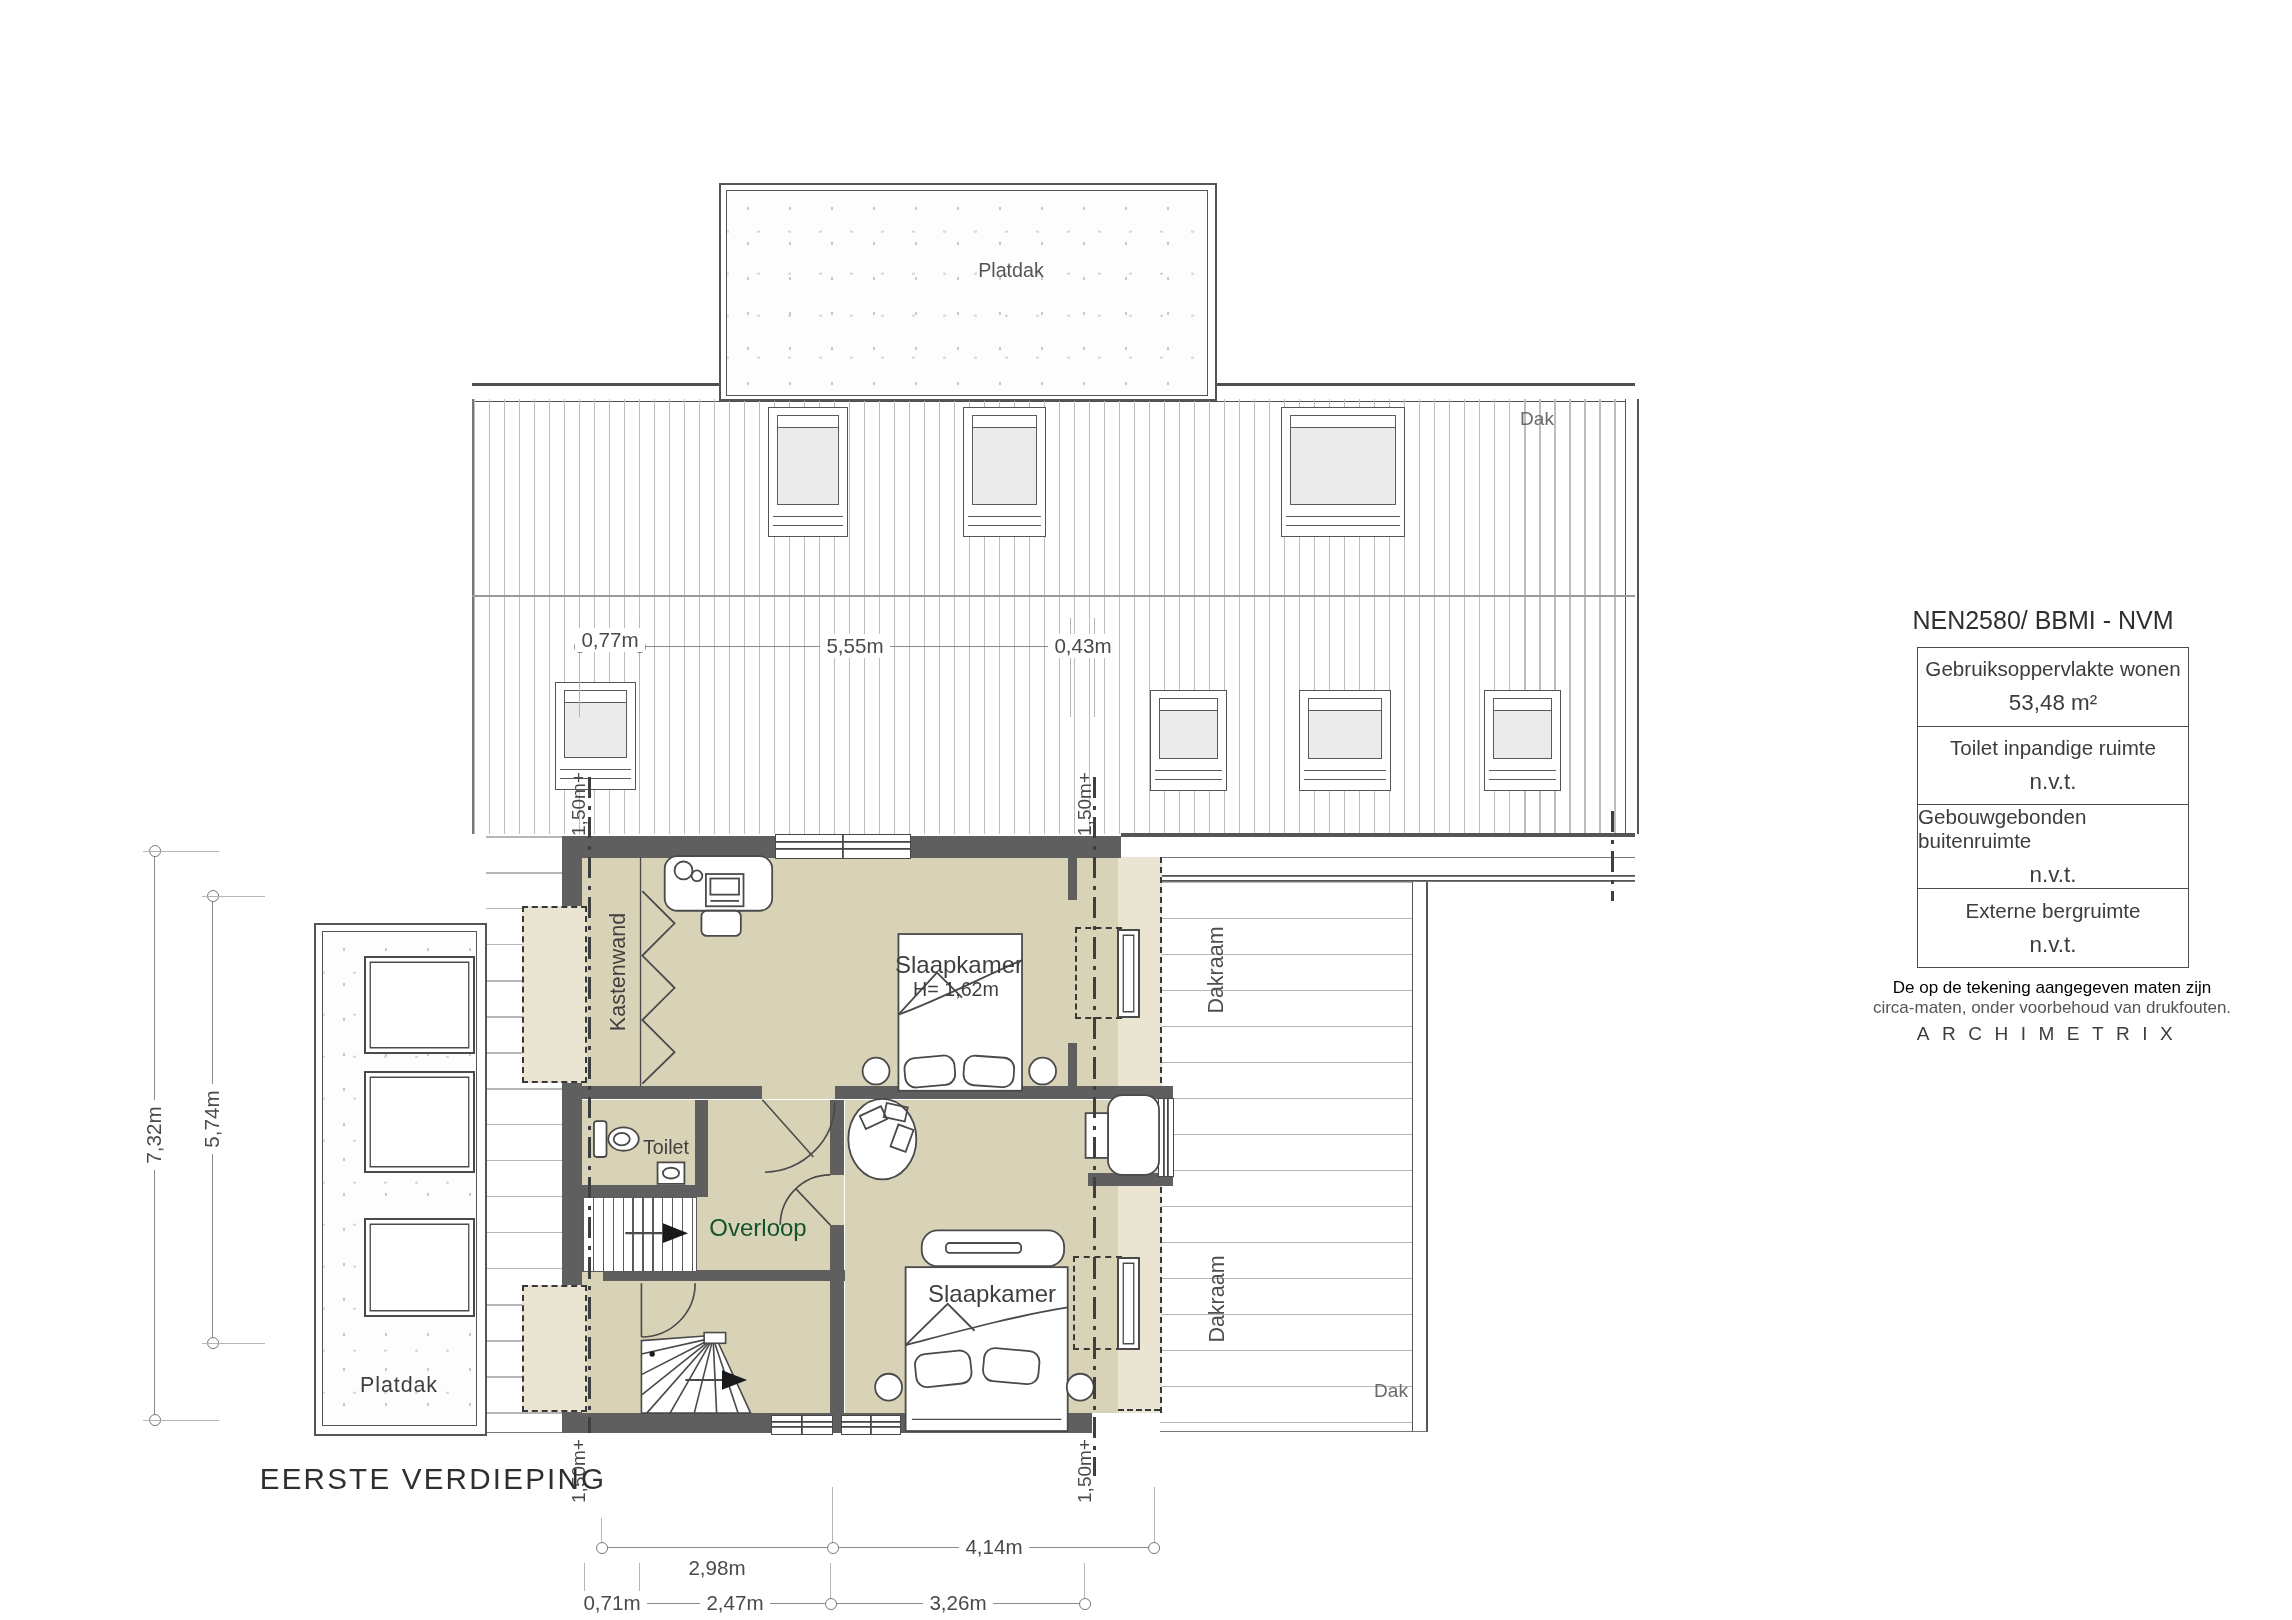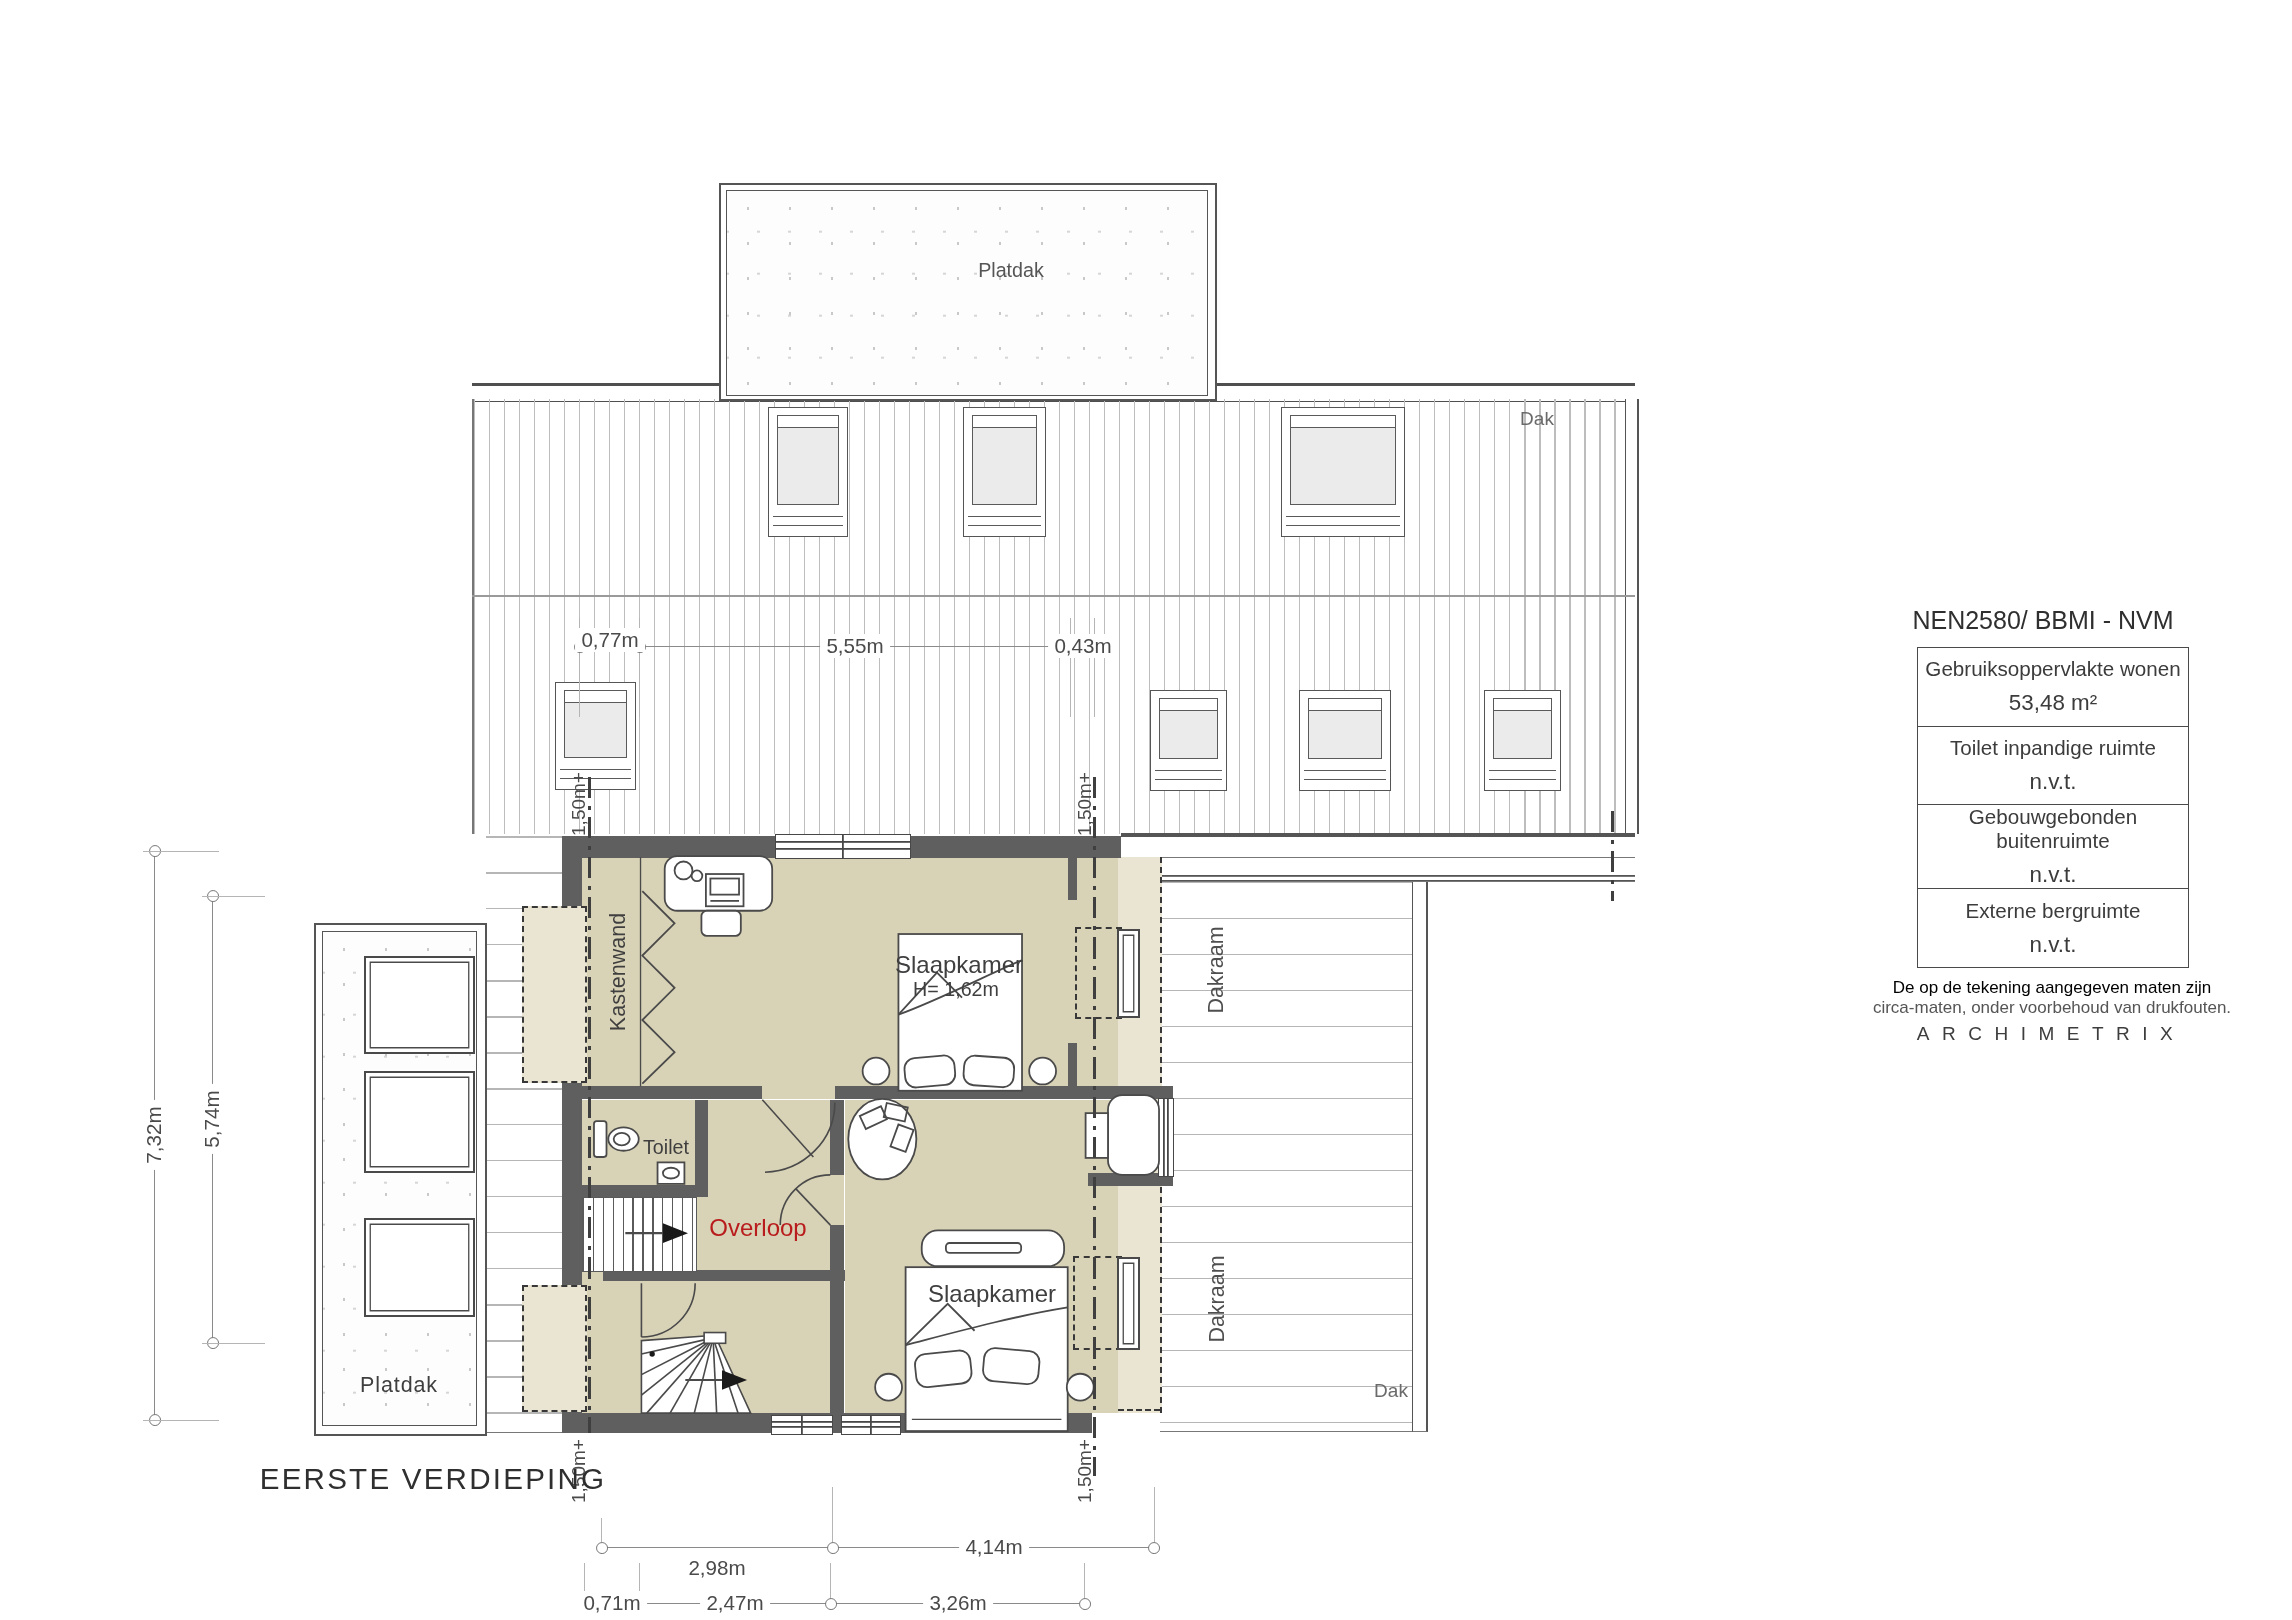--- a/index.html
+++ b/index.html
@@ -42,21 +42,21 @@
         background-image:linear-gradient(#474747,#474747),linear-gradient(#474747,#474747),linear-gradient(#474747,#474747);
         background-size:100% 1.8px,100% 1.8px,1.8px 100%;background-position:0 6.3px,0 13.4px,center 0;}
   .hwin.small{background-position:0 4.5px,0 9.9px,center 0;}
   .vwin{position:absolute;background:#fff;border:1.3px solid #474747;background-repeat:no-repeat;
         background-image:linear-gradient(#474747,#474747),linear-gradient(#474747,#474747);
         background-size:1.8px 100%,1.8px 100%;background-position:3.6px 0,8px 0;}
   
   #legend-table{position:absolute;left:1917px;top:647px;width:270px;height:319px;border:1.8px solid #4a4a4a;
                 display:flex;flex-direction:column;}
   #legend-table .row{flex:1;border-bottom:1.8px solid #4a4a4a;display:flex;flex-direction:column;
-                     align-items:center;justify-content:center;gap:9px;text-align:center;}
+                     align-items:center;justify-content:center;gap:9px;}
   #legend-table .row:last-child{border-bottom:none;}
   #legend-table .rlabel{font-size:20.6px;color:#3c3c3c;}
   #legend-table .rvalue{font-size:22.4px;color:#3c3c3c;}
   .stair-treads{background-image:repeating-linear-gradient(90deg,#5a5a5a 0,#5a5a5a 1.3px,transparent 1.3px,transparent 9.9px);}
 </style>
 </head>
 <body>
 
 <div id="canvas">
 
@@ -289,21 +289,21 @@
   <div class="abs dashdot" style="left:1093px;top:777px;height:699px;"></div>
   <div class="dim rot" style="left:579px;top:804px;background:transparent;font-size:19px;">1,50m+</div>
   <div class="dim rot" style="left:1085px;top:804px;background:transparent;font-size:19px;">1,50m+</div>
   <div class="dim rot" style="left:579px;top:1471px;background:transparent;font-size:19px;">1,50m+</div>
   <div class="dim rot" style="left:1085px;top:1471px;background:transparent;font-size:19px;">1,50m+</div>
 
   <div class="lbl rot" style="left:618px;top:972px;font-size:21.5px;color:#3f3f3f;">Kastenwand</div>
   <div class="lbl" style="left:959px;top:965px;font-size:24px;color:#3f3f3f;">Slaapkamer</div>
   <div class="lbl" style="left:956px;top:989px;font-size:19.7px;color:#3f3f3f;">H= 1,62m</div>
   <div class="lbl" style="left:666px;top:1147px;font-size:19.7px;color:#3f3f3f;">Toilet</div>
-  <div class="lbl" style="left:758px;top:1228px;font-size:24px;color:#b91c1c;">Overloop</div>
+  <div class="lbl" style="left:758px;top:1228px;font-size:24px;color:#14532d;">Overloop</div>
   <div class="lbl" style="left:992px;top:1294px;font-size:24px;color:#3f3f3f;">Slaapkamer</div>
 
   <div class="abs" style="left:314px;top:923px;width:169px;height:509px;background:#fff;border:2.2px solid #555;"></div>
   <div class="abs stipple" style="left:322px;top:931px;width:153px;height:493px;border:1.3px solid #555;background-color:#fdfdfd;"></div>
   <div class="pwin" style="left:364px;top:956px;width:107px;height:94px;"></div>
   <div class="pwin" style="left:364px;top:1071px;width:107px;height:98px;"></div>
   <div class="pwin" style="left:364px;top:1218px;width:107px;height:95px;"></div>
   <div class="lbl" style="left:399px;top:1385px;font-size:21.5px;letter-spacing:0.9px;color:#3f3f3f;">Platdak</div>
 
   <div class="lbl" style="left:433px;top:1479px;font-size:29.6px;letter-spacing:2.2px;color:#2f2f2f;">EERSTE VERDIEPING</div>

